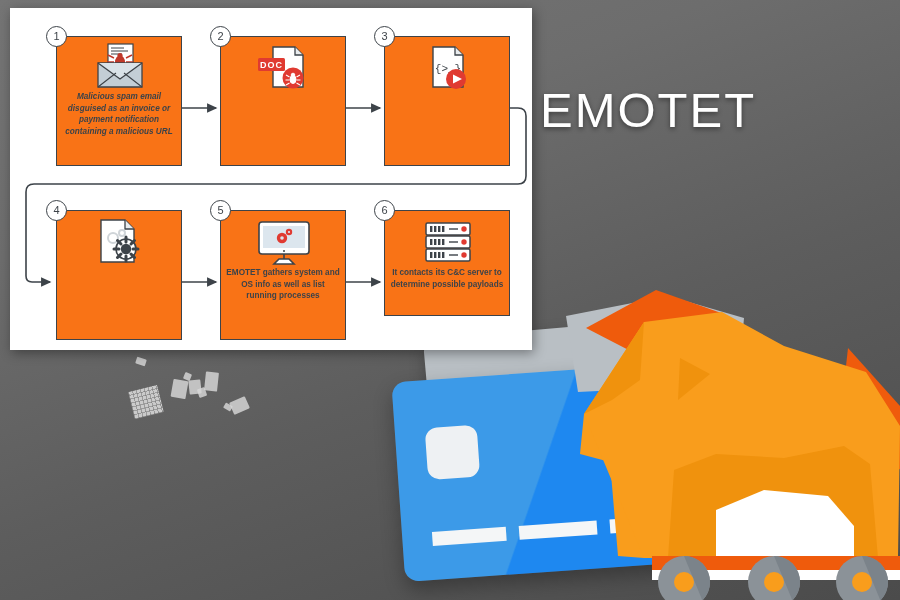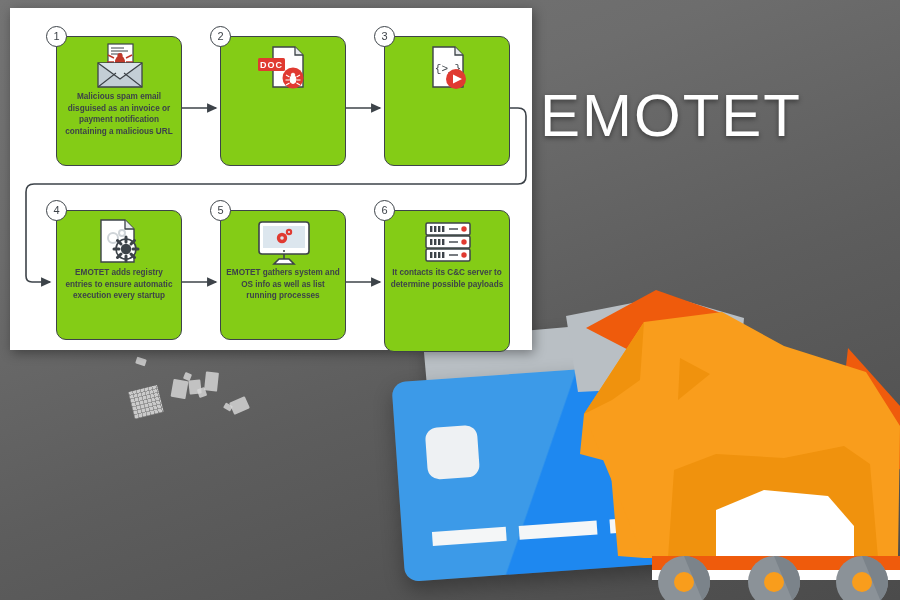--- a/index.html
+++ b/index.html
@@ -13,21 +13,21 @@
     position: relative;
     width: 900px; height: 600px;
     background: linear-gradient(160deg, #757575 0%, #6d6d6d 28%, #5d5d5d 58%, #4b4b4b 100%);
     overflow: hidden;
   }
 
   
   #emotet-title {
     position: absolute;
     left: 540px; top: 86px;
-    font-size: 60px;
+    font-size: 49px;
     letter-spacing: 2px;
     color: #ffffff;
     font-weight: 400;
     text-shadow: 0 2px 5px rgba(0,0,0,.45);
     line-height: 1;
     white-space: nowrap;
     user-select: none;
   }
 
   
@@ -88,23 +88,23 @@
     position: absolute;
     left: 10px; top: 8px;
     width: 522px; height: 342px;
     background: #ffffff;
     box-shadow: 2px 3px 11px rgba(0,0,0,.38);
   }
   #flow-svg { position: absolute; left: 0; top: 0; }
 
   .step-box {
     position: absolute;
-    background: #84cc16;
+    background: #f97316;
     border: 1.6px solid #3d4349;
-    border-radius: 10px;
+    border-radius: 0;
   }
   .step-num {
     position: absolute;
     width: 21px; height: 21px;
     border: 1.6px solid #3d4349;
     border-radius: 50%;
     background: #ffffff;
     color: #3d4349;
     font-size: 11px;
     line-height: 18px;
@@ -191,21 +191,21 @@
 
       <line x1="172" y1="100" x2="206" y2="100" stroke="#3d4349" stroke-width="1.6" marker-end="url(#arw)"></line>
       <line x1="336" y1="100" x2="370" y2="100" stroke="#3d4349" stroke-width="1.6" marker-end="url(#arw)"></line>
 
       <path d="M500 100 H508 Q516 100 516 108 V168 Q516 176 508 176 H24 Q16 176 16 184 V268 Q16 274 22 274 H40" fill="none" stroke="#3d4349" stroke-width="1.6" marker-end="url(#arw)"></path>
 
       <line x1="172" y1="274" x2="206" y2="274" stroke="#3d4349" stroke-width="1.6" marker-end="url(#arw)"></line>
       <line x1="336" y1="274" x2="370" y2="274" stroke="#3d4349" stroke-width="1.6" marker-end="url(#arw)"></line>
     </svg>
 
-    <div class="step-box" style="left:46px; top:28px; width:126px; height:130px;">
+    <div class="step-box" style="left:46px; top:28px; width:126px; height:130px;font-style:italic;">
       <svg class="step-icon" style="left:35px; top:6px;" width="56" height="46" viewBox="0 0 56 46">
         <rect x="16" y="1" width="25" height="25" fill="#fff" stroke="#3d4349" stroke-width="1.2"></rect>
         <line x1="19" y1="5" x2="32" y2="5" stroke="#3d4349" stroke-width="1"></line>
         <line x1="19" y1="8" x2="36" y2="8" stroke="#3d4349" stroke-width="1"></line>
         <line x1="19" y1="11" x2="30" y2="11" stroke="#3d4349" stroke-width="1"></line>
         <g fill="#c0392b">
           <ellipse cx="28" cy="19" rx="5" ry="6.5"></ellipse>
           <circle cx="28" cy="12.5" r="2.6"></circle>
           <path d="M22 15 L16 12 M22 19 L15 19 M22 23 L16 26 M34 15 L40 12 M34 19 L41 19 M34 23 L40 26" stroke="#c0392b" stroke-width="1.4" fill="none"></path>
         </g>
@@ -260,21 +260,20 @@
             <line x1="-12" y1="0" x2="-7" y2="0"></line>
               <line x1="12" y1="0" x2="7" y2="0"></line>
             <line x1="-8.5" y1="-8.5" x2="-5" y2="-5"></line>
               <line x1="8.5" y1="8.5" x2="5" y2="5"></line>
             <line x1="-8.5" y1="8.5" x2="-5" y2="5"></line>
               <line x1="8.5" y1="-8.5" x2="5" y2="-5"></line>
           </g>
           <circle r="5.2" fill="#3d4349"></circle>
         </g>
       </svg>
-      <div class="step-label" style="top:56px;">EMOTET adds registry entries to ensure automatic execution every startup</div>
     </div>
     <div class="step-num" style="left:36px; top:192px;">4</div>
 
     <div class="step-box" style="left:210px; top:202px; width:126px; height:130px;">
       <svg class="step-icon" style="left:33px; top:9px;" width="60" height="46" viewBox="0 0 60 46">
         <rect x="5" y="2" width="50" height="32" rx="3" fill="#fff" stroke="#3d4349" stroke-width="1.6"></rect>
         <rect x="9" y="6" width="42" height="22" fill="#dce6ee"></rect>
         <g fill="#e03a31">
           <circle cx="28" cy="18" r="5.2"></circle>
           <circle cx="28" cy="18" r="1.8" fill="#dce6ee"></circle>
@@ -282,21 +281,21 @@
           <circle cx="35" cy="12" r="1.1" fill="#dce6ee"></circle>
         </g>
         <circle cx="30" cy="31" r="1" fill="#3d4349"></circle>
         <path d="M30 34 L30 39" stroke="#3d4349" stroke-width="1.6"></path>
         <path d="M20 44 L40 44 L35 39 L25 39 Z" fill="#fff" stroke="#3d4349" stroke-width="1.6"></path>
       </svg>
       <div class="step-label" style="top:56px;">EMOTET gathers system and OS info as well as list running processes</div>
     </div>
     <div class="step-num" style="left:200px; top:192px;">5</div>
 
-    <div class="step-box" style="left:374px; top:202px; width:126px; height:142px;">
+    <div class="step-box" style="left:374px; top:202px; width:126px; height:106px;">
       <svg class="step-icon" style="left:37px; top:10px;" width="52" height="44" viewBox="0 0 52 44">
         <g>
           <rect x="4" y="2" width="44" height="12" rx="1.5" fill="#fff" stroke="#3d4349" stroke-width="1.5"></rect>
           <rect x="4" y="15" width="44" height="12" rx="1.5" fill="#fff" stroke="#3d4349" stroke-width="1.5"></rect>
           <rect x="4" y="28" width="44" height="12" rx="1.5" fill="#fff" stroke="#3d4349" stroke-width="1.5"></rect>
         </g>
         <g fill="#3d4349">
           <rect x="8" y="5" width="2.4" height="6"></rect>
             <rect x="12" y="5" width="2.4" height="6"></rect>
           <rect x="16" y="5" width="2.4" height="6"></rect>

